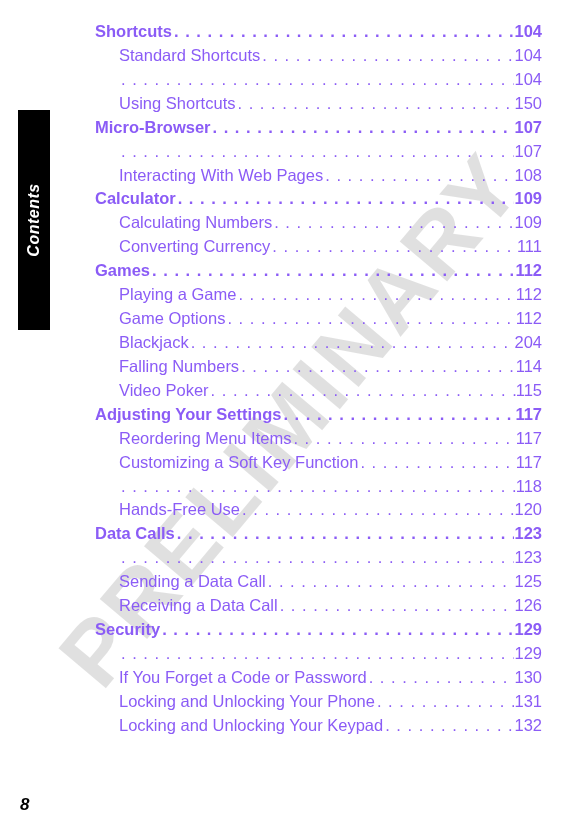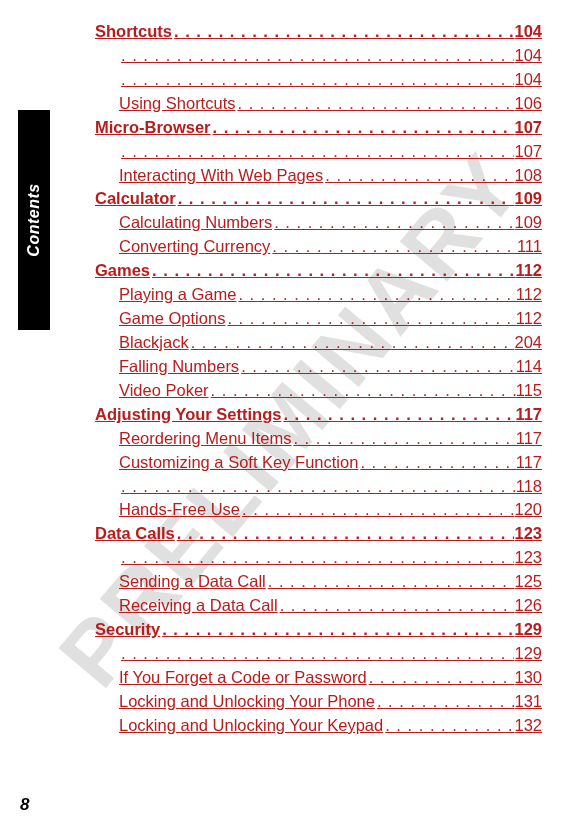--- a/index.html
+++ b/index.html
@@ -53,23 +53,22 @@
       top: 20px;
       left: 95px;
       right: 40px;
       z-index: 1;
     }
     .toc-row {
       display: flex;
       align-items: flex-start;
       font-size: 16.5px;
       line-height: 1.45;
-      color: #b91c1c;
+      color: #8b5cf6;
       white-space: nowrap;
-      text-decoration: underline;
     }
     .toc-section {
       font-weight: bold;
     }
     .toc-sub {
       padding-left: 24px;
       font-weight: normal;
     }
     .toc-label {
       flex: 0 0 auto;
@@ -102,31 +101,32 @@
   <div class="side-tab-text">Contents</div>
 </div>
 
 <div class="content" id="toc-container">
     <div class="toc-row toc-section">
       <span class="toc-label">Shortcuts</span>
       <span class="toc-dots">. . . . . . . . . . . . . . . . . . . . . . . . . . . . . . . . . . . . . . . . . . . . . . . . . . . . . . . . . . . .</span>
       <span class="toc-page">104</span>
     </div>
     <div class="toc-row toc-sub">
+      <span class="toc-label">Standard Shortcuts</span>
       <span class="toc-dots">. . . . . . . . . . . . . . . . . . . . . . . . . . . . . . . . . . . . . . . . . . . . . . . . . . . . . . . . . . . .</span>
       <span class="toc-page">104</span>
     </div>
     <div class="toc-row toc-sub">
       <span class="toc-dots">. . . . . . . . . . . . . . . . . . . . . . . . . . . . . . . . . . . . . . . . . . . . . . . . . . . . . . . . . . . .</span>
       <span class="toc-page">104</span>
     </div>
     <div class="toc-row toc-sub">
       <span class="toc-label">Using Shortcuts</span>
       <span class="toc-dots">. . . . . . . . . . . . . . . . . . . . . . . . . . . . . . . . . . . . . . . . . . . . . . . . . . . . . . . . . . . .</span>
-      <span class="toc-page">106</span>
+      <span class="toc-page">150</span>
     </div>
     <div class="toc-row toc-section">
       <span class="toc-label">Micro-Browser</span>
       <span class="toc-dots">. . . . . . . . . . . . . . . . . . . . . . . . . . . . . . . . . . . . . . . . . . . . . . . . . . . . . . . . . . . .</span>
       <span class="toc-page">107</span>
     </div>
     <div class="toc-row toc-sub">
       <span class="toc-dots">. . . . . . . . . . . . . . . . . . . . . . . . . . . . . . . . . . . . . . . . . . . . . . . . . . . . . . . . . . . .</span>
       <span class="toc-page">107</span>
     </div>

